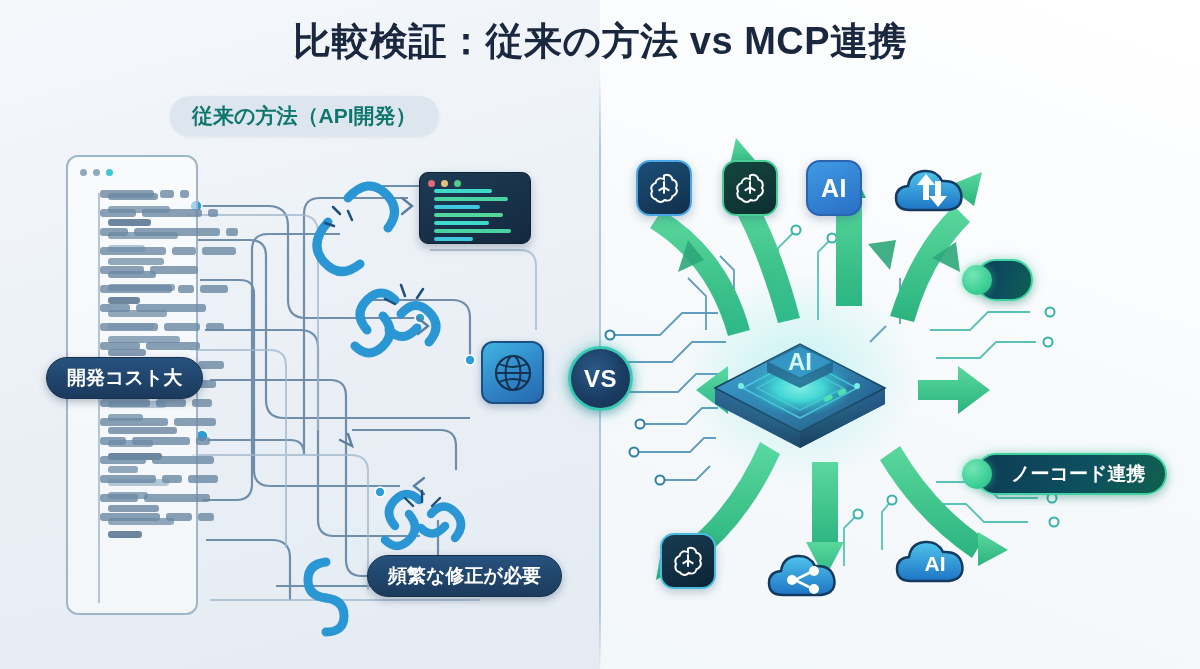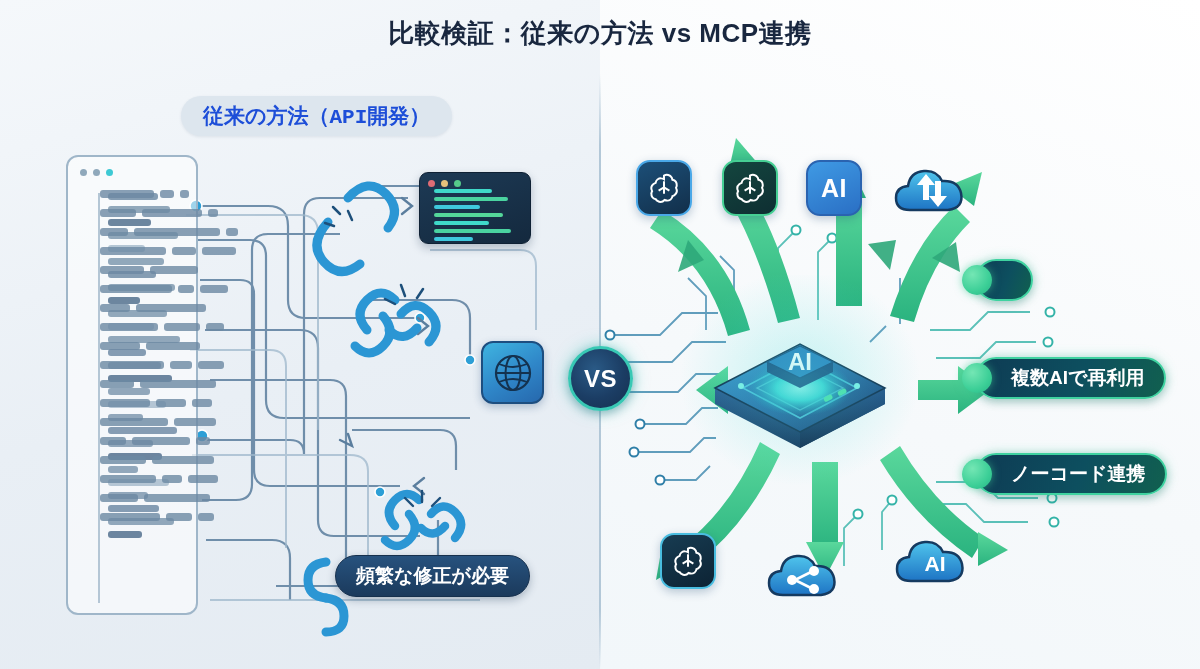--- a/index.html
+++ b/index.html
@@ -24,54 +24,53 @@
     background: linear-gradient(200deg,#ffffff 0%, #f6f9fb 60%, #f2f7fa 100%);
   }
   #divider {
     position: absolute; left: 599px; top: 74px; width: 2px; height: 595px;
     background: linear-gradient(to bottom, rgba(180,200,215,0) 0%, rgba(168,192,210,.85) 12%, rgba(168,192,210,.85) 90%, rgba(180,200,215,0) 100%);
   }
   
   #title {
     position: absolute; left: 0; top: 16px; width: 1200px;
     text-align: center;
-    font-size: 26px; font-weight: bold; letter-spacing: .5px;
+    font-size: 38px; font-weight: bold; letter-spacing: .5px;
     color: #19273f;
   }
   
   .section-pill {
     position: absolute; height: 40px; border-radius: 20px;
     display: flex; align-items: center; justify-content: center;
     font-size: 21px; font-weight: bold; padding: 0 22px; white-space: nowrap;
   }
   #head-left {
-    left: 181px; top: 96px;
-    background: #dde6ee; color: #1d4ed8;
+    left: 170px; top: 96px;
+    background: #dde6ee; color: #0f766e;
     box-shadow: 0 1px 3px rgba(40,70,100,.10);
-    font-family: Liberation Mono, monospace;
   }
   #head-right {
     left: 758px; top: 96px;
     background: linear-gradient(100deg,#1b74b8 0%, #2196c0 38%, #2fc38c 100%);
     color: #ffffff;
     box-shadow: 0 2px 7px rgba(30,130,140,.25);
   }
   
   .callout {
     position: absolute; height: 42px; border-radius: 21px;
     display: flex; align-items: center; padding: 0 20px;
     font-size: 19px; font-weight: bold; color: #ffffff; white-space: nowrap;
   }
   .callout.navy {
     background: linear-gradient(180deg,#27527e 0%, #1b3a5c 100%);
     border: 1.5px solid #16304d;
     box-shadow: 0 3px 8px rgba(20,45,75,.30);
   }
   #callout-cost  { left: 46px;  top: 357px; }
-  #callout-fix   { left: 335px; top: 555px; }
+  #callout-fix   { left: 367px; top: 555px; }
   
   .callout.teal {
     background: linear-gradient(110deg,#0e3b54 0%, #0d4f5f 55%, #11604f 100%);
     border: 2px solid #3fd2a0;
     box-shadow: 0 0 12px rgba(60,205,160,.35), 0 3px 8px rgba(20,60,70,.25);
     padding-left: 34px;
   }
   .callout .dot {
     position: absolute; left: -15px; top: 50%; transform: translateY(-50%);
     width: 30px; height: 30px; border-radius: 50%;
@@ -410,20 +409,23 @@
     </g>
   </svg>
 
   <svg style="position:absolute;left:292px;top:542px;width:70px;height:95px">
     <g fill="none" stroke="#2b96d4" stroke-width="9" stroke-linecap="round">
       <path d="M34 20 q-18 2 -18 18 q0 16 18 18"></path>
       <path d="M34 56 q18 2 18 18 q0 16 -18 16"></path>
     </g>
   </svg>
 
+  <div class="callout navy" id="callout-cost">
+    <span>開発コスト大</span>
+  </div>
   <div class="callout navy" id="callout-fix">
     <span>頻繁な修正が必要</span>
   </div>
 
   <svg style="position:absolute;left:600px;top:80px;width:600px;height:589px">
     <g fill="none" stroke="#2f7fa8" stroke-width="1.8" opacity=".75">
       <path d="M10 255 H60 l22 -22 H118"></path>
       <path d="M10 282 H72 l20 -20 H126"></path>
       <path d="M22 312 H78 l18 -18 H120"></path>
       <path d="M40 344 H86 l16 -16 H118"></path>
@@ -616,24 +618,20 @@
           </linearGradient>
         </defs>
       <path d="M18 50 Q4 50 4 38 Q4 27 16 26 Q18 12 32 11 Q45 10 50 21 Q66 20 69 33 Q72 48 56 50 Z" fill="url(#cg3)" stroke="#153a60" stroke-width="2.5"></path>
       <text x="42" y="40" text-anchor="middle" font-family="Liberation Sans, sans-serif" font-size="21" font-weight="bold" fill="#ffffff">AI</text>
     </svg>
   </div>
 
   <div class="callout teal" id="callout-maint">
     <span class="dot"></span>
   </div>
-  <div class="callout teal" id="callout-reuse">
-    <span class="dot"></span>
-    <span>複数AIで再利用</span>
-  </div>
   <div class="callout teal" id="callout-nocode">
     <span class="dot"></span>
     <span>ノーコード連携</span>
   </div>
 
   <div id="vs-badge">
     <span>VS</span>
   </div>
 
 </div>

